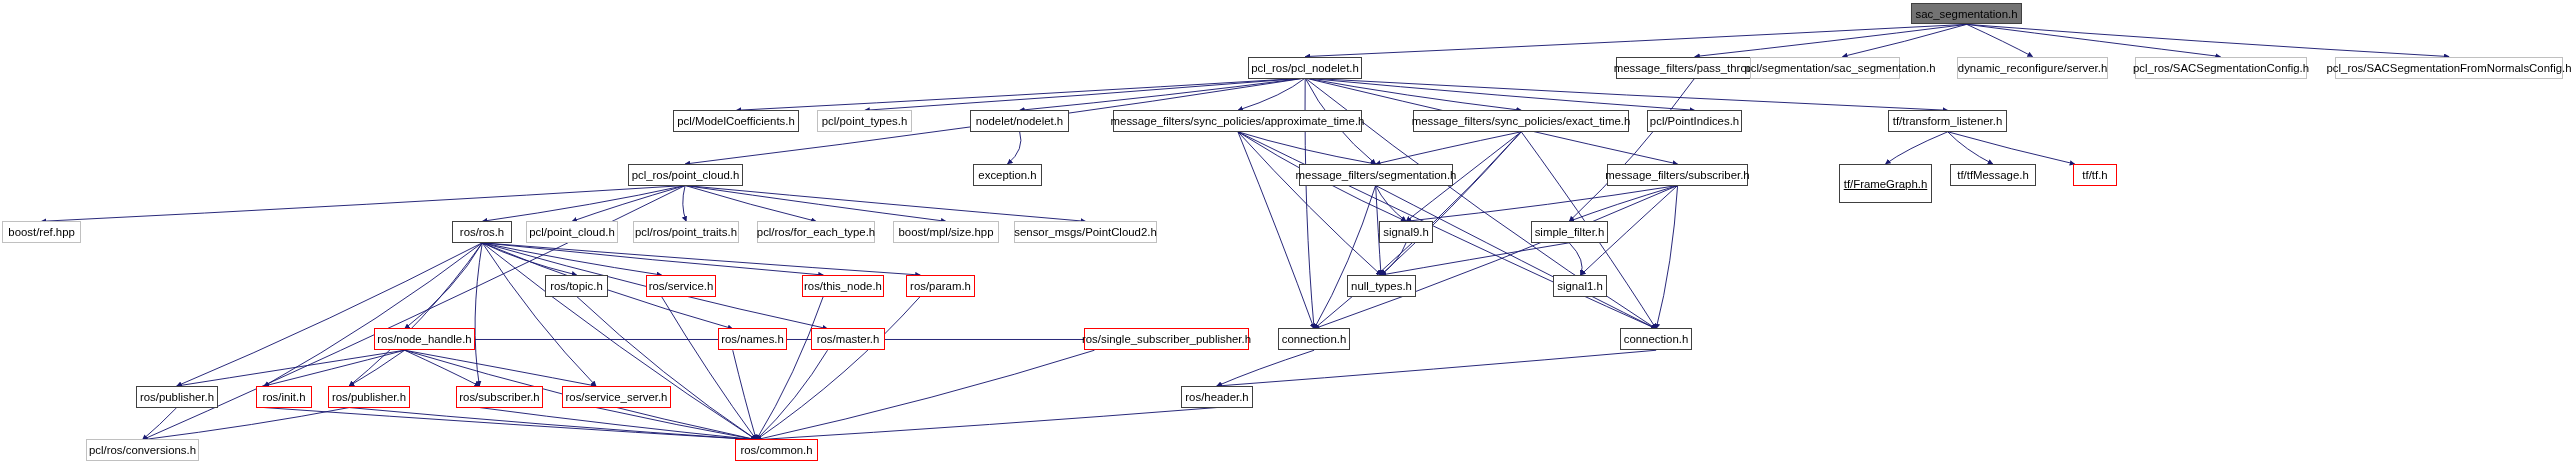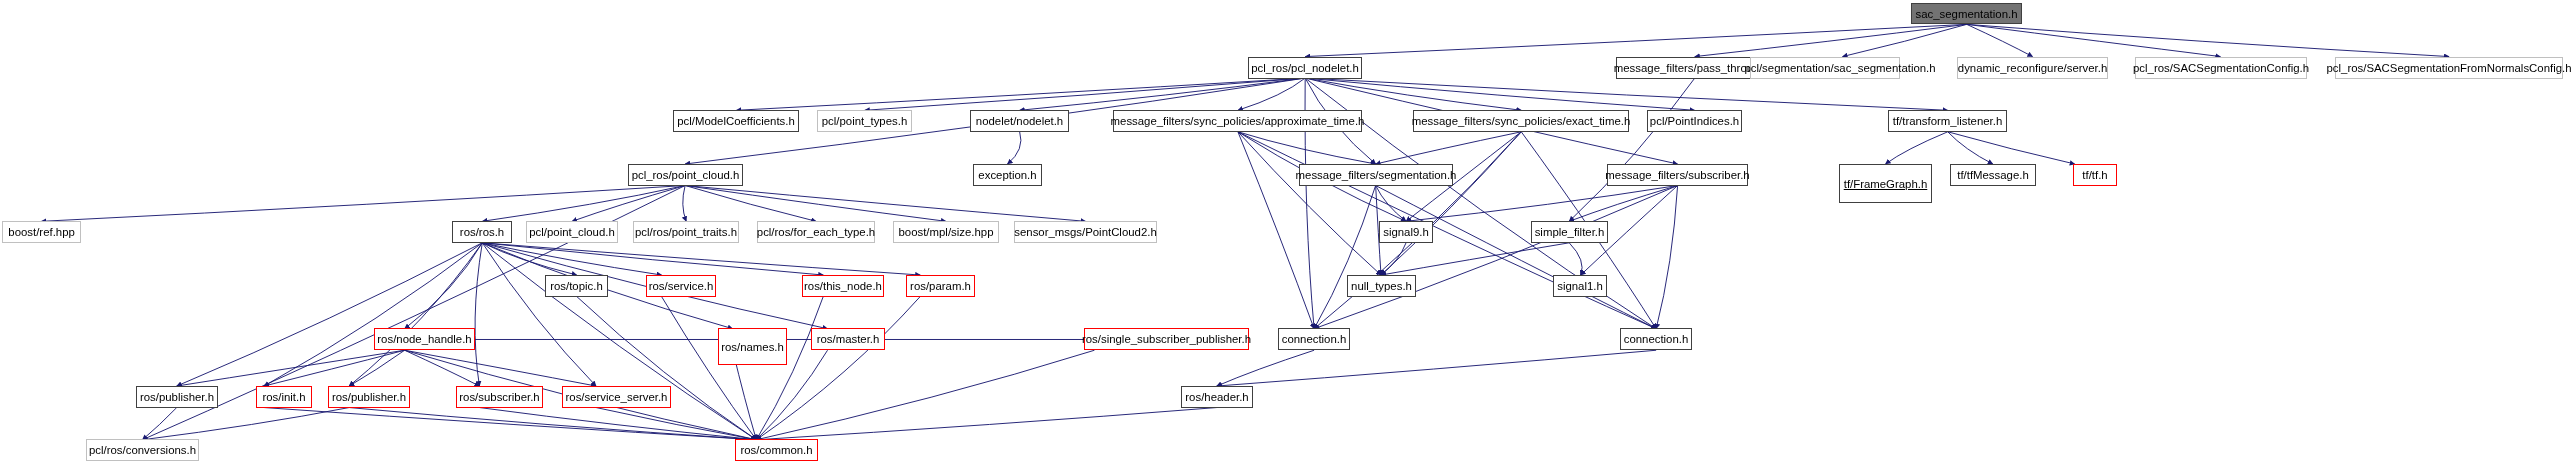--- a/index.html
+++ b/index.html
@@ -222,21 +222,21 @@
       </div>
       <div class="node black" style="left: 1347px; top: 275px; width: 69px; height: 21.5px;">
         <span>null_types.h</span>
       </div>
       <div class="node black" style="left: 1553px; top: 275px; width: 54px; height: 21.5px;">
         <span>signal1.h</span>
       </div>
       <div class="node red" style="left: 354px; top: 328px; width: 101px; height: 21.5px;">
         <span>ros/node_handle.h</span>
       </div>
-      <div class="node red" style="left: 698px; top: 328px; width: 69px; height: 37px;">
+      <div class="node red" style="left: 698px; top: 328px; width: 69px; height: 22px;">
         <span>ros/names.h</span>
       </div>
       <div class="node red" style="left: 791px; top: 328px; width: 74px; height: 21.5px;">
         <span>ros/master.h</span>
       </div>
       <div class="node red" style="left: 1064px; top: 328px; width: 165px; height: 21.5px;">
         <span>ros/single_subscriber_publisher.h</span>
       </div>
       <div class="node black" style="left: 1278px; top: 328px; width: 72px; height: 21.5px;">
         <span>connection.h</span>

